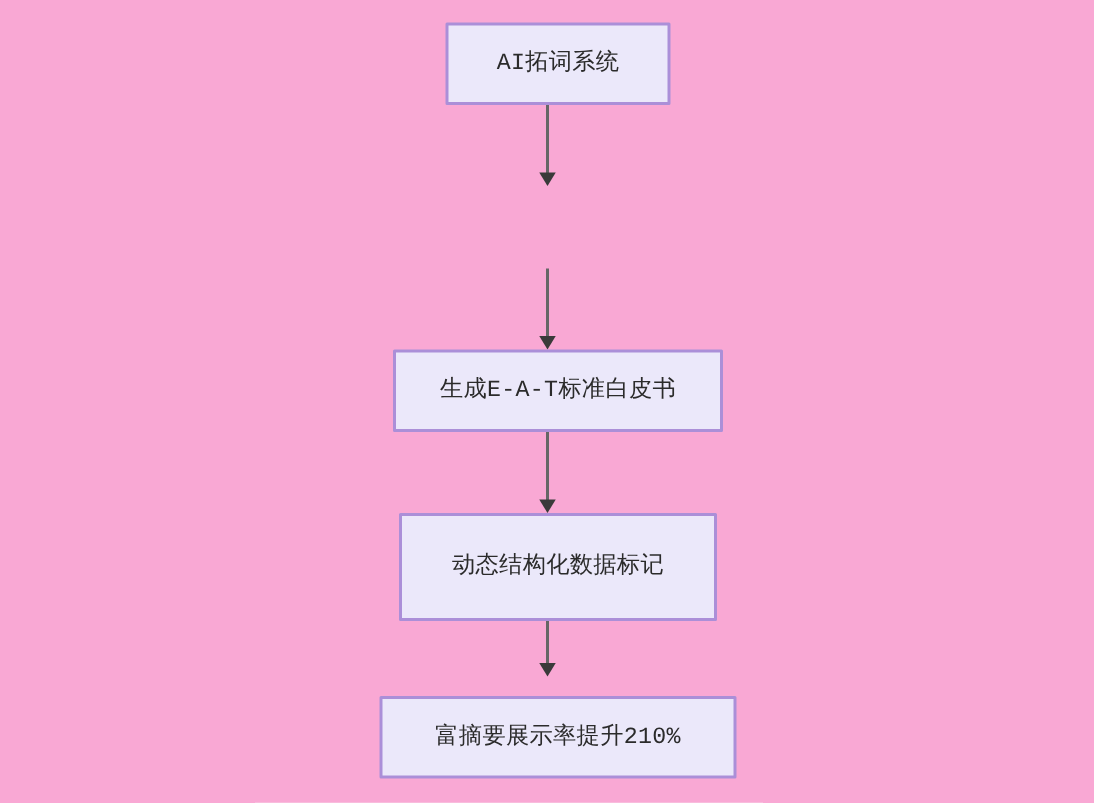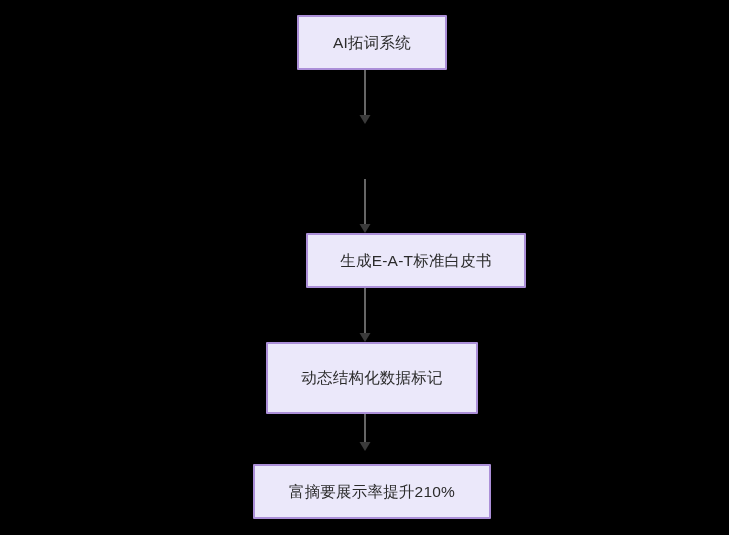--- a/index.html
+++ b/index.html
@@ -43,21 +43,21 @@
     width: 14px;
   }
   .edge svg {
     display: block;
     overflow: visible;
   }
 </style>
 </head>
 <body>
 
-<div id="flowchart" style="background: #000000;">
+<div id="flowchart" style="background: #f9a8d4; font-family: Liberation Mono, monospace;">
     <div class="edge" style="left: 358px; top: 70px; height: 54px;">
       <svg width="14" height="54" viewBox="0 0 14 54">
         <line x1="7" y1="0" x2="7" y2="46" stroke="#666666" stroke-width="2"></line>
         <polygon points="1.5,45 12.5,45 7,54" fill="#3a3a3a"></polygon>
       </svg>
     </div>
     <div class="edge" style="left: 358px; top: 179px; height: 54px;">
       <svg width="14" height="54" viewBox="0 0 14 54">
         <line x1="7" y1="0" x2="7" y2="46" stroke="#666666" stroke-width="2"></line>
         <polygon points="1.5,45 12.5,45 7,54" fill="#3a3a3a"></polygon>
@@ -71,21 +71,21 @@
     </div>
     <div class="edge" style="left: 358px; top: 397px; height: 54px;">
       <svg width="14" height="54" viewBox="0 0 14 54">
         <line x1="7" y1="0" x2="7" y2="46" stroke="#666666" stroke-width="2"></line>
         <polygon points="1.5,45 12.5,45 7,54" fill="#3a3a3a"></polygon>
       </svg>
     </div>
     <div class="node" style="left: 297px; top: 15px; width: 150px; height: 55px; background: rgb(235, 232, 250); border-color: rgb(171, 143, 216); color: rgb(43, 43, 43);">
       <span class="node-label">AI拓词系统</span>
     </div>
-    <div class="node" style="left: 262px; top: 233px; width: 220px; height: 55px; background: rgb(235, 232, 250); border-color: rgb(171, 143, 216); color: rgb(43, 43, 43); margin-left: 44px;">
+    <div class="node" style="left: 262px; top: 233px; width: 220px; height: 55px; background: rgb(235, 232, 250); border-color: rgb(171, 143, 216); color: rgb(43, 43, 43);">
       <span class="node-label">生成E-A-T标准白皮书</span>
     </div>
     <div class="node" style="left: 266px; top: 342px; width: 212px; height: 72px; background: rgb(235, 232, 250); border-color: rgb(171, 143, 216); color: rgb(43, 43, 43);">
       <span class="node-label">动态结构化数据标记</span>
     </div>
     <div class="node" style="left: 253px; top: 464px; width: 238px; height: 55px; background: rgb(235, 232, 250); border-color: rgb(171, 143, 216); color: rgb(43, 43, 43);">
       <span class="node-label">富摘要展示率提升210%</span>
     </div>
   </div>
 

